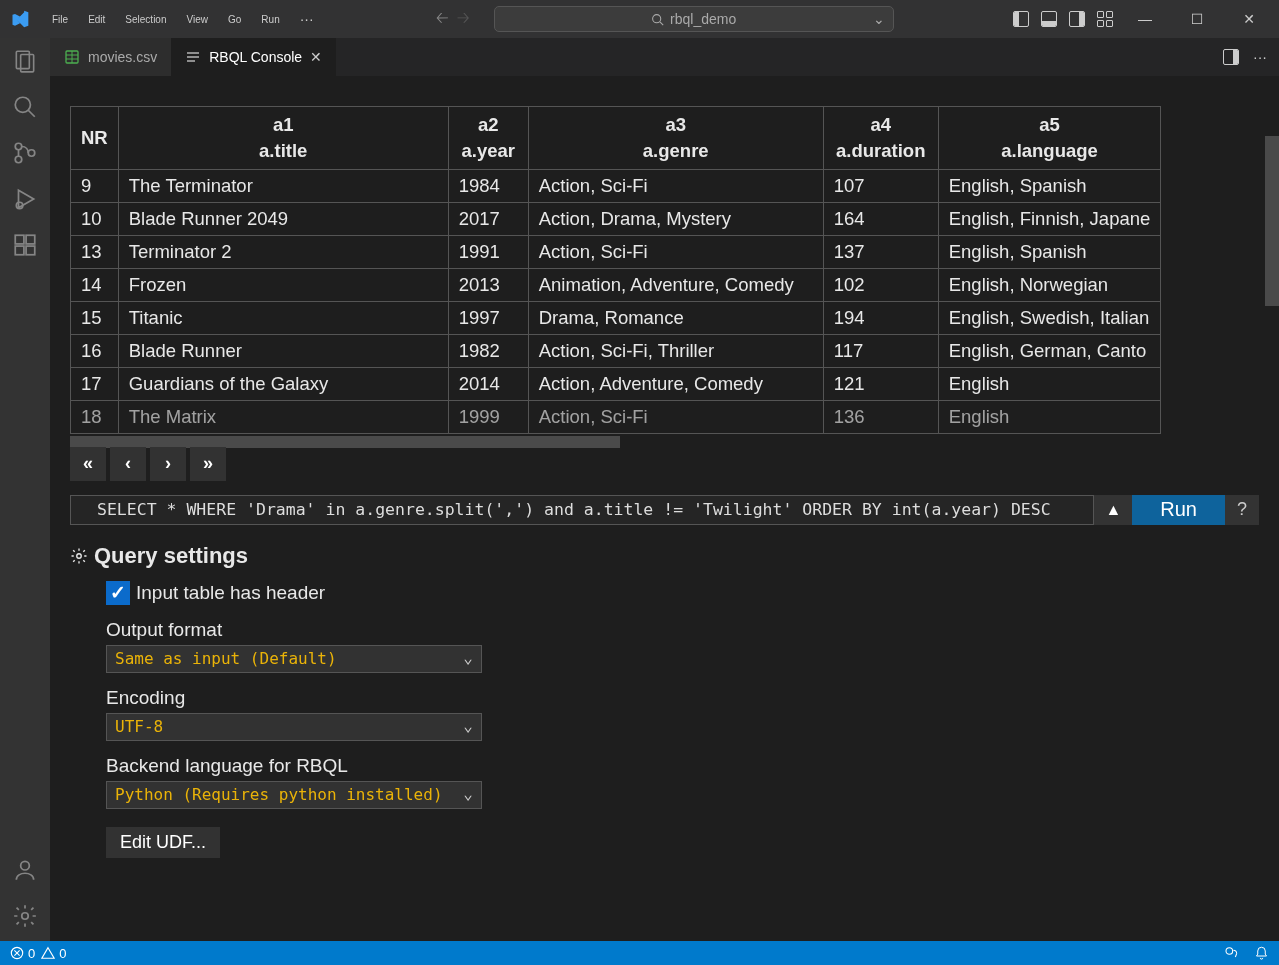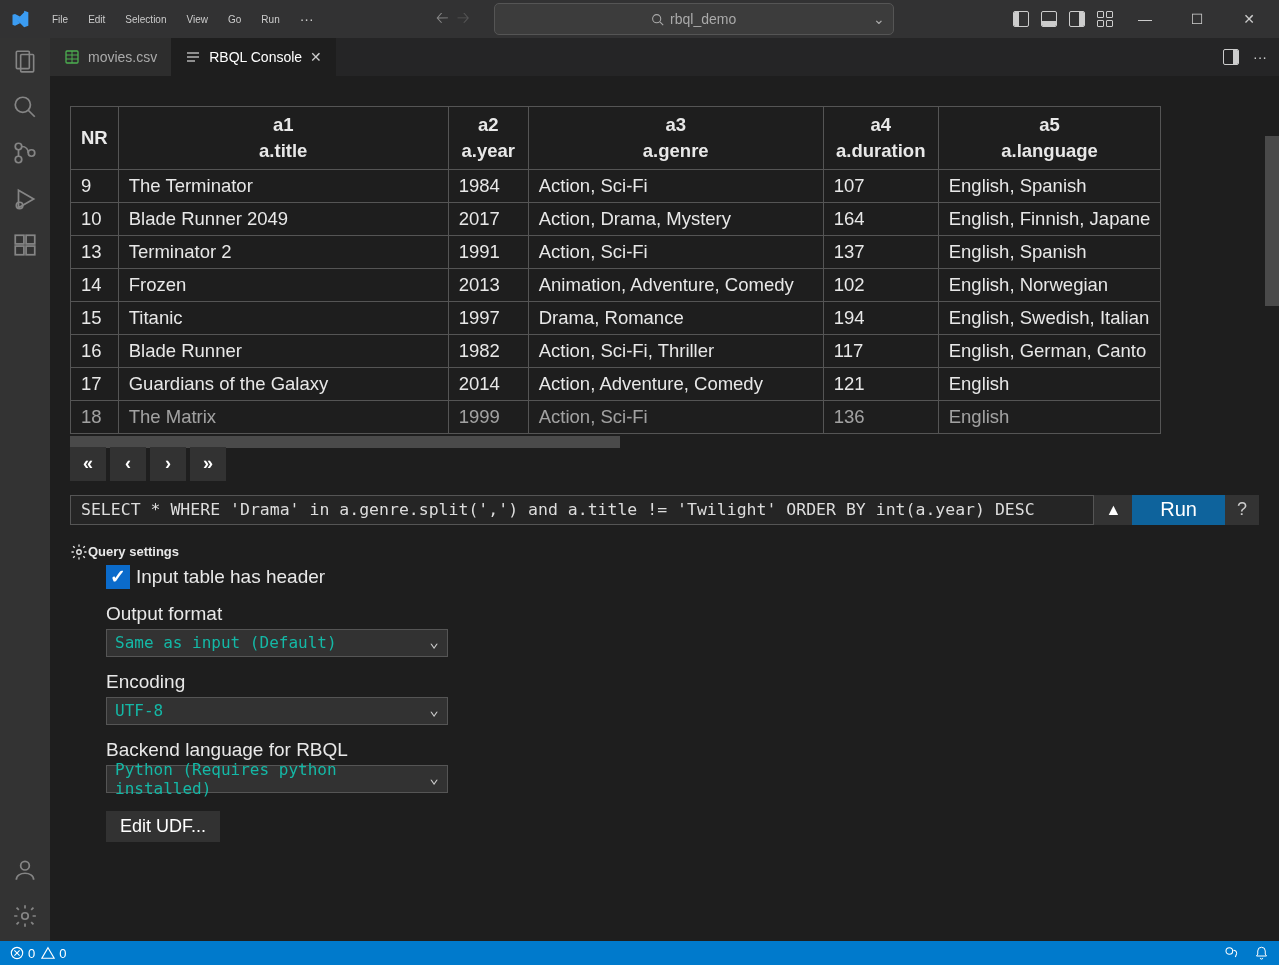--- a/index.html
+++ b/index.html
@@ -34,21 +34,21 @@
   cursor: pointer;
   font-size: 10px;
 }
 .menu-ellipsis { padding: 4px 8px; }
 .nav-arrows { display: flex; gap: 8px; margin-left: 110px; align-items: center; }
 .nav-arrow { color: #888; cursor: pointer; font-size: 16px; }
 .search-box {
   flex: 1;
   max-width: 400px;
   margin-left: 20px;
-  height: 32px;
+  height: 26px;
   background: #3c3c3c;
   border: 1px solid #555;
   border-radius: 5px;
   display: flex;
   align-items: center;
   justify-content: center;
   gap: 6px;
   color: #aaa;
   position: relative;
 }
@@ -146,39 +146,39 @@
   width:36px; height:34px; background:#323232; color:#fff;
   display:flex; align-items:center; justify-content:center;
   font-size:18px; font-weight:bold; cursor:pointer;
 }
 
 
 .query-row { display:flex; align-items:stretch; height:30px; margin-right:20px; }
 .query-input {
   flex:1; background:#252525; border:1px solid #555; color:#ddd;
   font-family: "Consolas", monospace; font-size:16.5px;
-  padding: 0 10px; outline:none;
+  padding: 0 26px; outline:none;
 }
 .qbtn { width:38px; display:flex; align-items:center; justify-content:center; background:#333; color:#fff; font-size:16px; cursor:pointer;}
 .run-btn { background:#0e639c; color:#fff; padding:0 28px; font-size:20px; display:flex; align-items:center; cursor:pointer;}
 .help-btn { width:34px; background:#333; display:flex; align-items:center; justify-content:center; font-size:18px; cursor:pointer;}
 
 
 .settings { padding: 18px 0 0 0; color:#e8e8e8; font-size:19px;}
-.settings-title { font-weight:bold; font-size:13px; display:flex; align-items:center; margin-bottom:4px;}
+.settings-title { font-weight:bold; font-size:22px; display:flex; align-items:center; gap:6px; margin-bottom:12px;}
 .settings-body { padding-left:36px; }
 .checkbox-row { display:flex; align-items:center; gap:6px; margin-bottom:14px; font-size:19px;}
 .checkbox {
   width:24px; height:24px; background:#0b6bcb; display:flex;
   align-items:center; justify-content:center; color:#fff; font-weight:bold;
 }
 .field-label { font-size:19px; margin-bottom:4px;}
 .select-box {
-  width:342px; height:28px; background:#323232; border:1px solid #555;
-  color:#14b8a6; font-family:monospace; font-size:16px;
+  width:376px; height:28px; background:#323232; border:1px solid #555;
+  color:#eab308; font-family:monospace; font-size:16px;
   display:flex; align-items:center; padding:0 8px; position:relative;
   margin-bottom:14px;
 }
 .select-box::after {
   content:'⌄'; position:absolute; right:8px; top:2px; color:#ccc; font-size:16px;
 }
 .edit-udf-btn {
   background:#323232; color:#fff; padding:5px 14px; font-size:18px;
   display:inline-block; cursor:pointer; margin-top:4px;
 }

